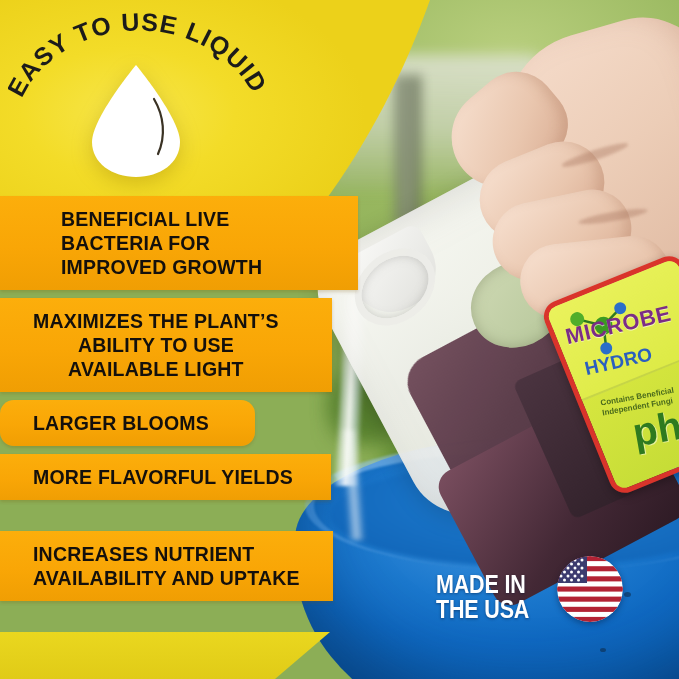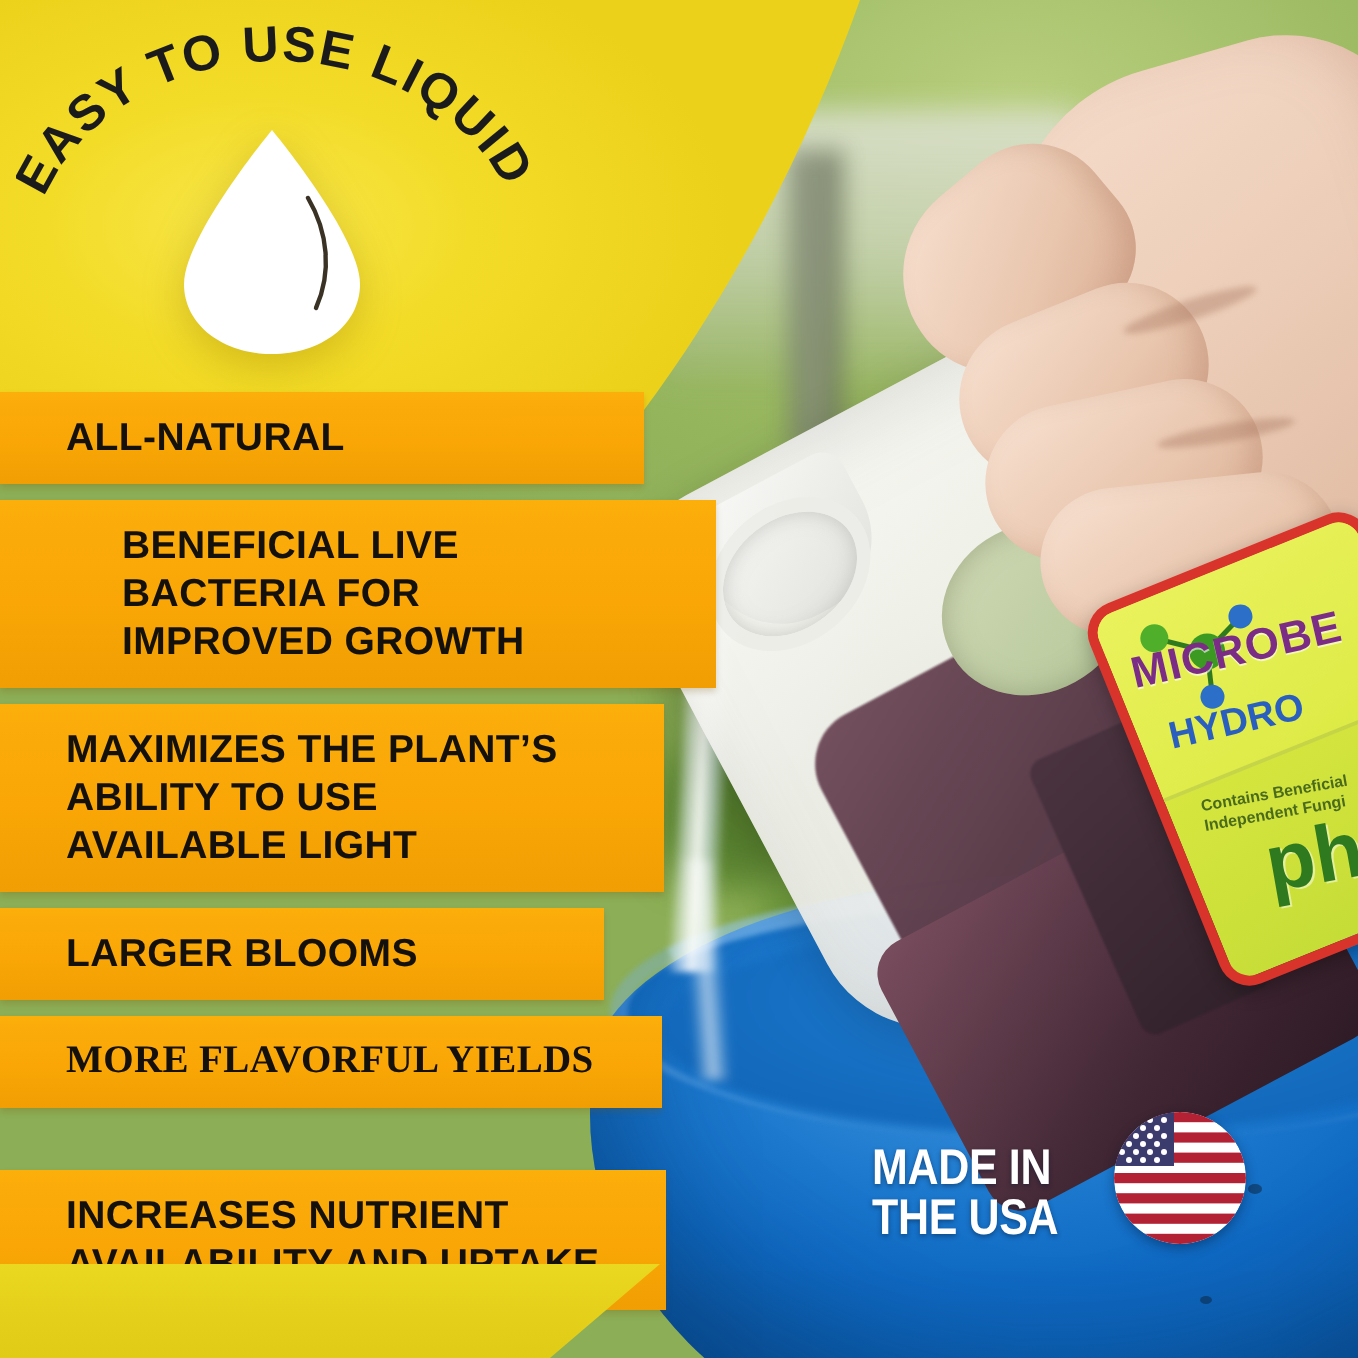--- a/index.html
+++ b/index.html
@@ -339,23 +339,23 @@
     font-size: 19.5px;
     line-height: 24px;
     letter-spacing: .2px;
     color: #14100c;
     padding: 11px 14px 11px 33px;
     white-space: pre-line;
     text-transform: uppercase;
   }
   .bar-w1 { width: 322px; }
   .bar-w2 { width: 330px; padding-left: 28px; }
-  .bar-w3 { width: 332px; }
-  .bar-w4 { width: 302px; }
-  .bar-w5 { width: 331px; font-family: Liberation Serif, serif; }
+  .bar-w3 { width: 332px; text-align: center; }
+  .bar-w4 { width: 255px; border-radius: 14px; }
+  .bar-w5 { width: 331px; }
   .bar-w6 { width: 333px; margin-top: 31px; }
 
   
   .bottom-wedge {
     position: absolute;
     left: 0; top: 632px;
     width: 430px; height: 47px;
     background: linear-gradient(180deg, #ead71f 0%, #e0cb17 100%);
     -webkit-clip-path: polygon(0 0, 330px 0, 275px 47px, 0 47px);
     clip-path: polygon(0 0, 330px 0, 275px 47px, 0 47px);
@@ -459,23 +459,20 @@
       </text>
     </svg>
 
     <svg class="droplet" viewBox="0 0 96 118">
       <path d="M48 3 C48 3 92 56 92 80 C92 101 72 115 48 115 C24 115 4 101 4 80 C4 56 48 3 48 3 Z" fill="#ffffff"></path>
       <path d="M66 37 C76 54 78 74 70 92" fill="none" stroke="#3a3224" stroke-width="2.2" stroke-linecap="round"></path>
     </svg>
   </div>
 
   <div class="bars">
-    <div class="bar bar-w1">
-      <div class="bar-text">ALL-NATURAL</div>
-    </div>
     <div class="bar bar-w2">
       <div class="bar-text">BENEFICIAL LIVE
 BACTERIA FOR
 IMPROVED GROWTH</div>
     </div>
     <div class="bar bar-w3">
       <div class="bar-text">MAXIMIZES THE PLANT’S
 ABILITY TO USE
 AVAILABLE LIGHT</div>
     </div>

